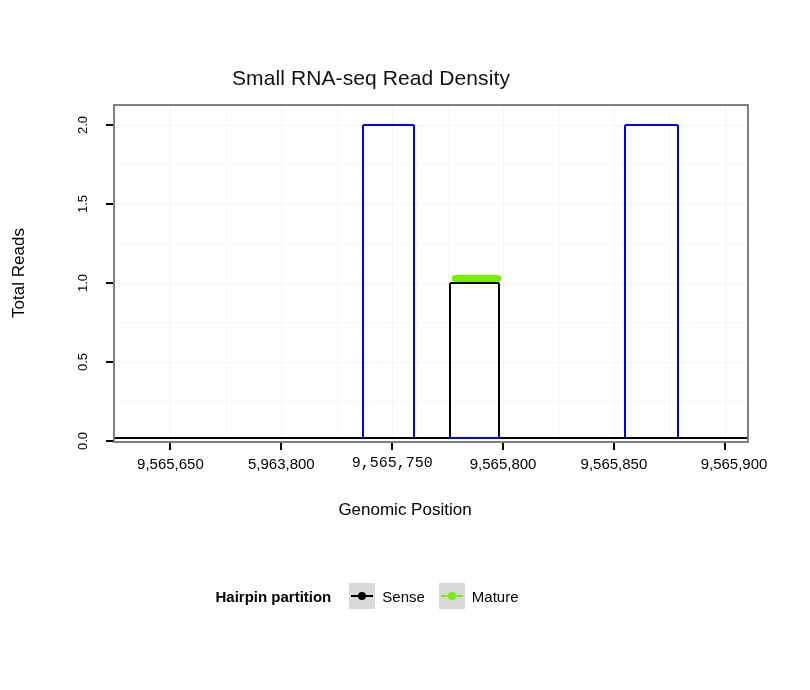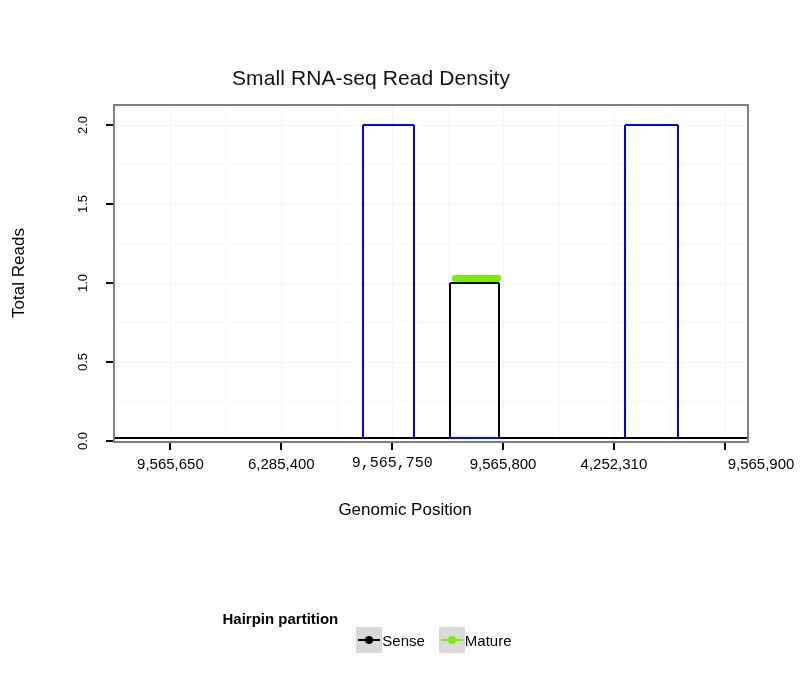--- a/index.html
+++ b/index.html
@@ -138,21 +138,21 @@
   }
   .legend-title {
     font-size: 15px;
     font-weight: bold;
     color: #000000;
     margin-right: 4px;
   }
   .legend-item {
     display: flex;
     align-items: center;
-    margin-top: 44px;
+    gap: 7px;
   }
   .legend-key {
     width: 26px;
     height: 26px;
     background: #d9d9d9;
     position: relative;
     flex: none;
   }
   .legend-key .kline {
     position: absolute;
@@ -223,29 +223,29 @@
         <div class="seg-v anti" style="left: 509.035px; top: 18.9623px; height: 312.877px;"></div>
         <div class="seg-v anti" style="left: 562.256px; top: 18.9623px; height: 312.877px;"></div>
         <div class="seg-h mature" style="left: 337.067px; width: 48.786px; top: 168.741px;"></div>
       </div>
   </div>
 
   <div id="x-ticks">
       <div class="tick-x" style="left: 169.439px; top: 443px;"></div>
       <div class="ticklabel-x" style="left: 170.439px; top: 455px;">9,565,650</div>
       <div class="tick-x" style="left: 280.316px; top: 443px;"></div>
-      <div class="ticklabel-x" style="left: 281.316px; top: 455px;">6,285,400</div>
+      <div class="ticklabel-x" style="left: 281.316px; top: 455px;">5,963,800</div>
       <div class="tick-x" style="left: 391.193px; top: 443px;"></div>
       <div class="ticklabel-x" style="left: 392.193px; top: 455px; font-family: Liberation Mono, monospace;">9,565,750</div>
       <div class="tick-x" style="left: 502.07px; top: 443px;"></div>
       <div class="ticklabel-x" style="left: 503.07px; top: 455px;">9,565,800</div>
       <div class="tick-x" style="left: 612.947px; top: 443px;"></div>
-      <div class="ticklabel-x" style="left: 613.947px; top: 455px;">4,252,310</div>
+      <div class="ticklabel-x" style="left: 613.947px; top: 455px;">9,565,850</div>
       <div class="tick-x" style="left: 723.825px; top: 443px;"></div>
-      <div class="ticklabel-x" style="left: 761px; top: 455px;">9,565,900</div>
+      <div class="ticklabel-x" style="left: 734px; top: 455px;">9,565,900</div>
     </div>
   <div id="y-ticks">
       <div class="tick-y" style="left: 106px; top: 440px;"></div>
       <div class="ticklabel-y" style="left: 65px; top: 441px;">0.0</div>
       <div class="tick-y" style="left: 106px; top: 360.991px;"></div>
       <div class="ticklabel-y" style="left: 65px; top: 361.991px;">0.5</div>
       <div class="tick-y" style="left: 106px; top: 281.981px;"></div>
       <div class="ticklabel-y" style="left: 65px; top: 282.981px;">1.0</div>
       <div class="tick-y" style="left: 106px; top: 202.972px;"></div>
       <div class="ticklabel-y" style="left: 65px; top: 203.972px;">1.5</div>

